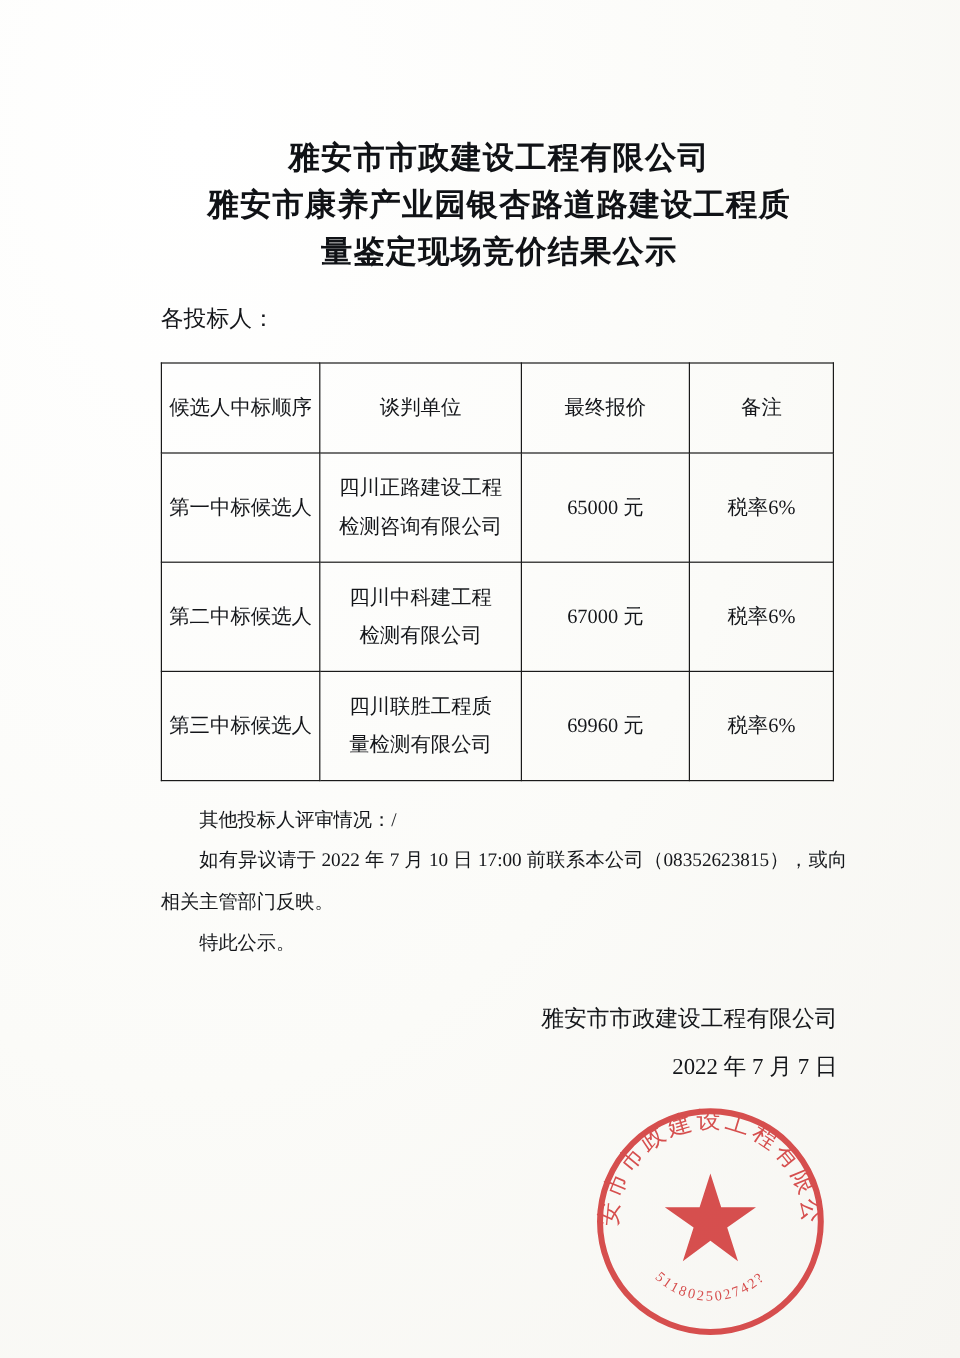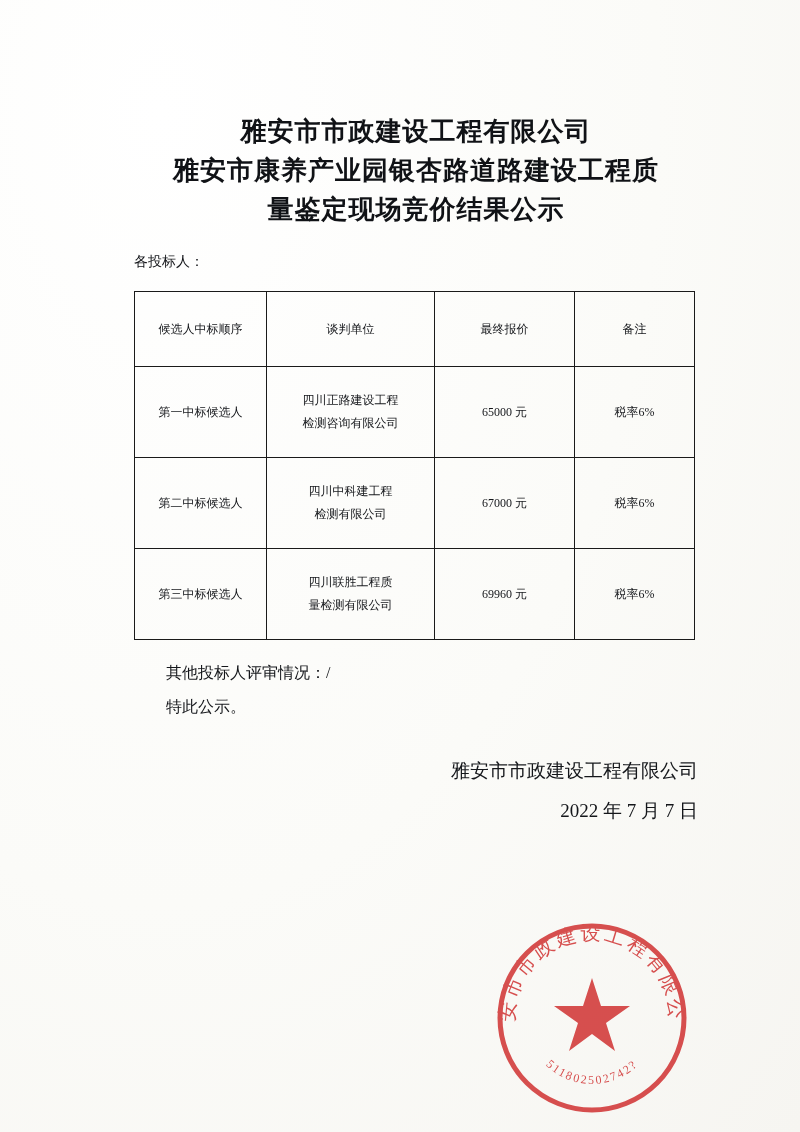--- a/index.html
+++ b/index.html
@@ -42,21 +42,21 @@
     font-size: 26px;
     font-weight: 700;
     letter-spacing: 1px;
     color: #101216;
   }
   .title-line.l2 { }
   .title-line.l3 { }
 
   .body-block {
     margin: 18px 110px 0 118px;
-    font-size: 14px;
+    font-size: 19px;
     line-height: 2.15;
     color: #14161a;
   }
   .salutation {
     margin-top: 8px;
     margin-left: -0px;
   }
   .para {
     text-indent: 2em;
     text-align: justify;
@@ -69,21 +69,21 @@
   table.result {
     width: 560px;
     border-collapse: collapse;
     table-layout: fixed;
   }
   table.result td, table.result th {
     border: 1px solid #1a1a1a;
     text-align: center;
     vertical-align: middle;
     font-weight: 400;
-    font-size: 12px;
+    font-size: 17px;
     line-height: 1.9;
     padding: 6px 4px;
     color: #14161a;
   }
   table.result thead td {
     height: 62px;
   }
   table.result tbody td {
     height: 78px;
   }
@@ -184,20 +184,21 @@
           </td>
           <td>69960 元</td>
           <td class="note-cell">税率6%</td>
         </tr>
       </tbody>
     </table>
   </div>
 
   <div class="tail-block">
     <div class="para">其他投标人评审情况：/</div>
+    <div class="para">如有异议请于 2022 年 7 月 10 日 17:00 前联系本公司（08352623815），或向相关主管部门反映。</div>
     <div class="para">特此公示。</div>
   </div>
 
   <div class="sign-block">
     <div>雅安市市政建设工程有限公司</div>
     <div>2022 年 7 月 7 日</div>
   </div>
 
   <div class="seal">
     <svg width="212" height="212" viewBox="0 0 212 212" xmlns="http://www.w3.org/2000/svg">

